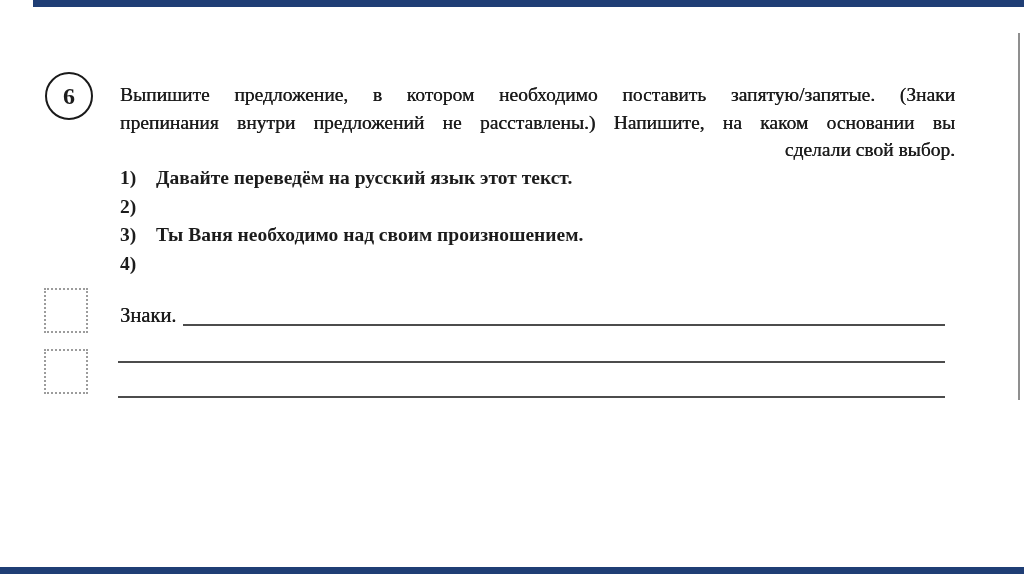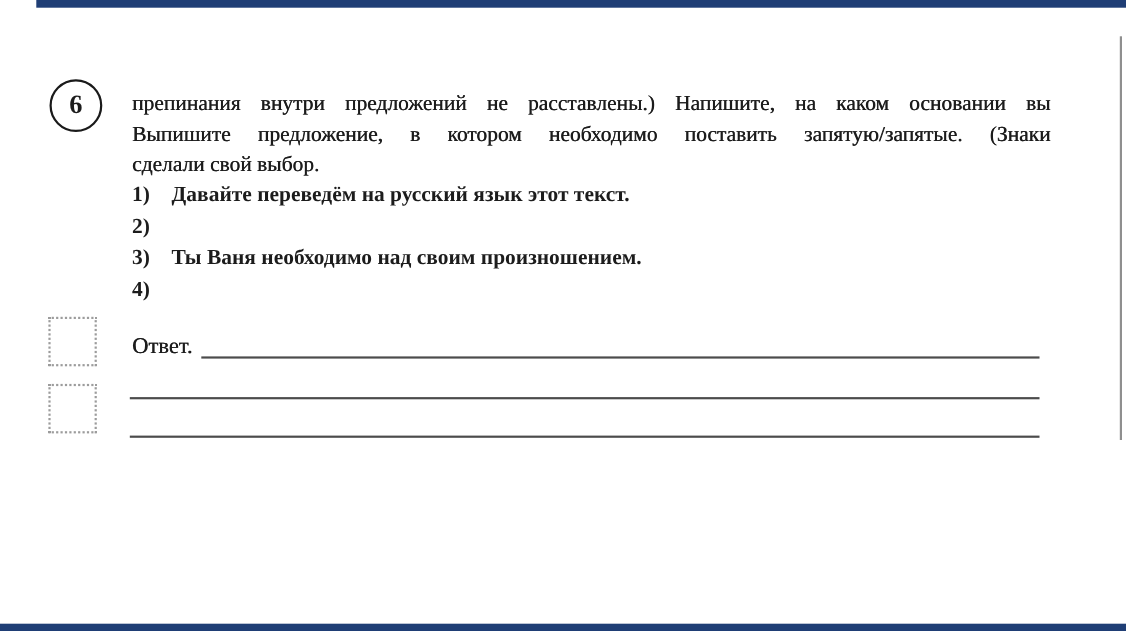--- a/index.html
+++ b/index.html
@@ -22,21 +22,21 @@
     font-weight:bold;font-size:24px;
   }
 
   
   .para{
     position:absolute;left:120px;top:81px;width:835px;
     font-size:19.5px;line-height:27.5px;
     text-shadow:0.35px 0 0 currentColor;
   }
   .para .jline{text-align:justify;text-align-last:justify;}
-  .para .lline{text-align:left;}
+  .para .lline{text-align:right;}
 
   
   .options{position:absolute;left:120px;top:164px;width:835px;}
   .opt{
     display:flex;font-weight:bold;font-size:19.5px;line-height:28.5px;
   }
   .opt .num{width:36px;flex:0 0 36px;}
 
   
   .checkbox{
@@ -59,22 +59,22 @@
 
 <div id="top-bar" class="bar"></div>
 <div id="bottom-bar" class="bar"></div>
 <div id="edge-line"></div>
 
 <div class="qnum">
   <span>6</span>
 </div>
 
 <div class="para">
+  <div class="jline">Выпишите предложение, в котором необходимо поставить запятую/запятые. (Знаки</div>
   <div class="jline">препинания внутри предложений не расставлены.) Напишите, на каком основании вы</div>
-  <div class="jline">Выпишите предложение, в котором необходимо поставить запятую/запятые. (Знаки</div>
   <div class="lline">сделали свой выбор.</div>
 </div>
 
 <div class="options">
   <div class="opt">
     <span class="num">1)</span>
     <span>Давайте переведём на русский язык этот текст.</span>
   </div>
   <div class="opt">
     <span class="num">2)</span>
@@ -84,16 +84,16 @@
     <span>Ты Ваня необходимо над своим произношением.</span>
   </div>
   <div class="opt">
     <span class="num">4)</span>
   </div>
 </div>
 
 <div id="checkbox-1" class="checkbox"></div>
 <div id="checkbox-2" class="checkbox"></div>
 
-<div class="answer-label">Ответ.</div>
+<div class="answer-label">Знаки.</div>
 <div id="answer-underline" class="hline"></div>
 <div id="answer-line-2" class="hline"></div>
 <div id="answer-line-3" class="hline"></div>
 
 </body></html>

